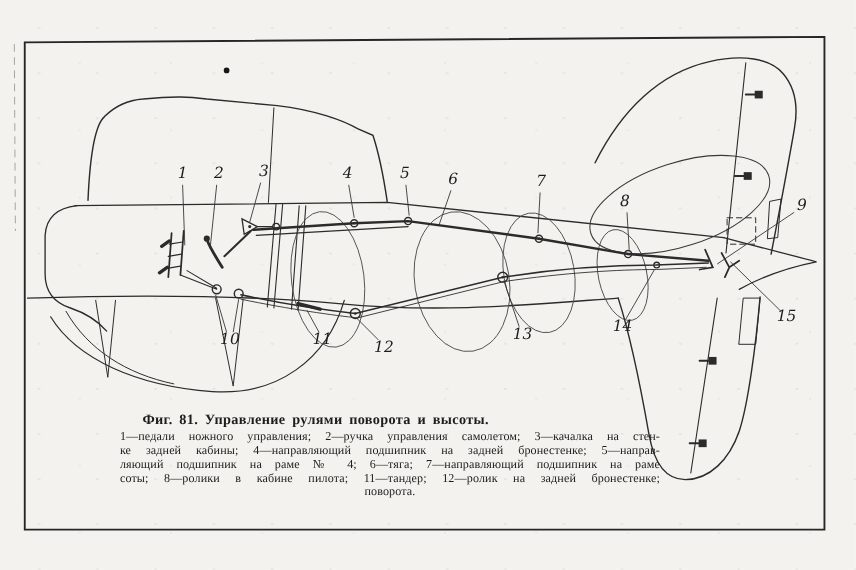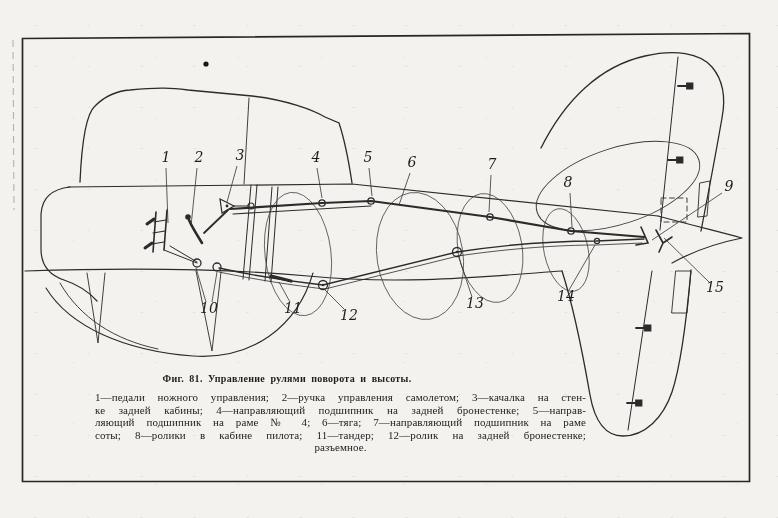--- a/index.html
+++ b/index.html
@@ -13,24 +13,24 @@
     background-size:53px 41px, 83px 61px;
     background-position:9px 5px, 31px 27px;
     font-family:"Liberation Serif", serif;
     color:#1d1d1d;
     overflow:hidden;
   }
   svg.art{position:absolute;left:0;top:0;}
   svg.art{color:var(--ink,#2b2b2b);}
   .caption-title{
     position:absolute;left:96px;top:373px;width:382px;
-    font-size:10px;font-weight:bold;text-align:center;
+    font-size:13px;font-weight:bold;text-align:center;
     word-spacing:2.5px;letter-spacing:.3px;white-space:nowrap;
   }
-  .legend{position:absolute;left:95px;top:391px;width:491px;}
+  .legend{position:absolute;left:109px;top:391px;width:491px;}
   .legend-line{
     font-size:11px;line-height:12.6px;white-space:nowrap;
     text-align:justify;text-align-last:justify;
     letter-spacing:.1px;
   }
   .legend-line.last{text-align:center;text-align-last:center;white-space:normal;}
   .callout-num{
     font-family:"DejaVu Serif", serif;
     font-style:italic;font-size:14px;fill:#1c1c1c;
   }
@@ -179,16 +179,16 @@
       </g>
   </svg>
 
   <div class="caption-title">Фиг. 81. Управление рулями поворота и высоты.</div>
 
   <div class="legend">
     <div class="legend-line">1—педали ножного управления; 2—ручка управления самолетом; 3—качалка на стен-</div>
     <div class="legend-line">ке задней кабины; 4—направляющий подшипник на задней бронестенке; 5—направ-</div>
     <div class="legend-line">ляющий подшипник на раме № 4; 6—тяга; 7—направляющий подшипник на раме</div>
     <div class="legend-line">соты; 8—ролики в кабине пилота; 11—тандер; 12—ролик на задней бронестенке;</div>
-    <div class="legend-line last">разъемное.</div>
+    <div class="legend-line last">поворота.</div>
   </div>
 
 </div>
 
 </body></html>

